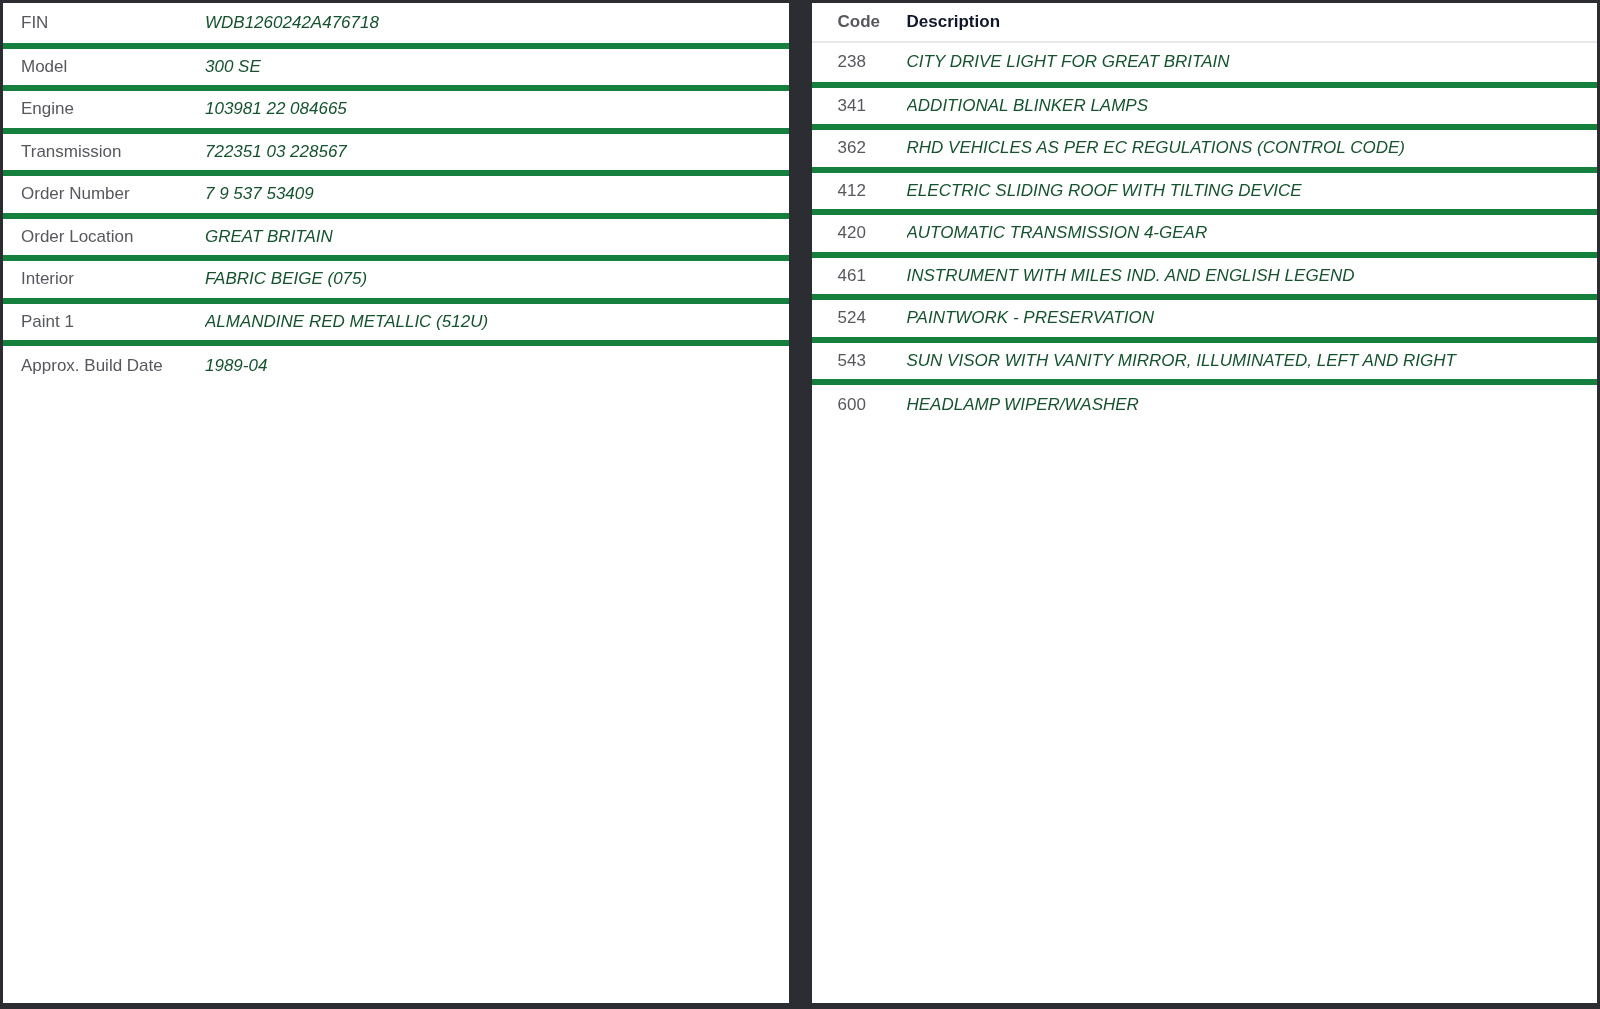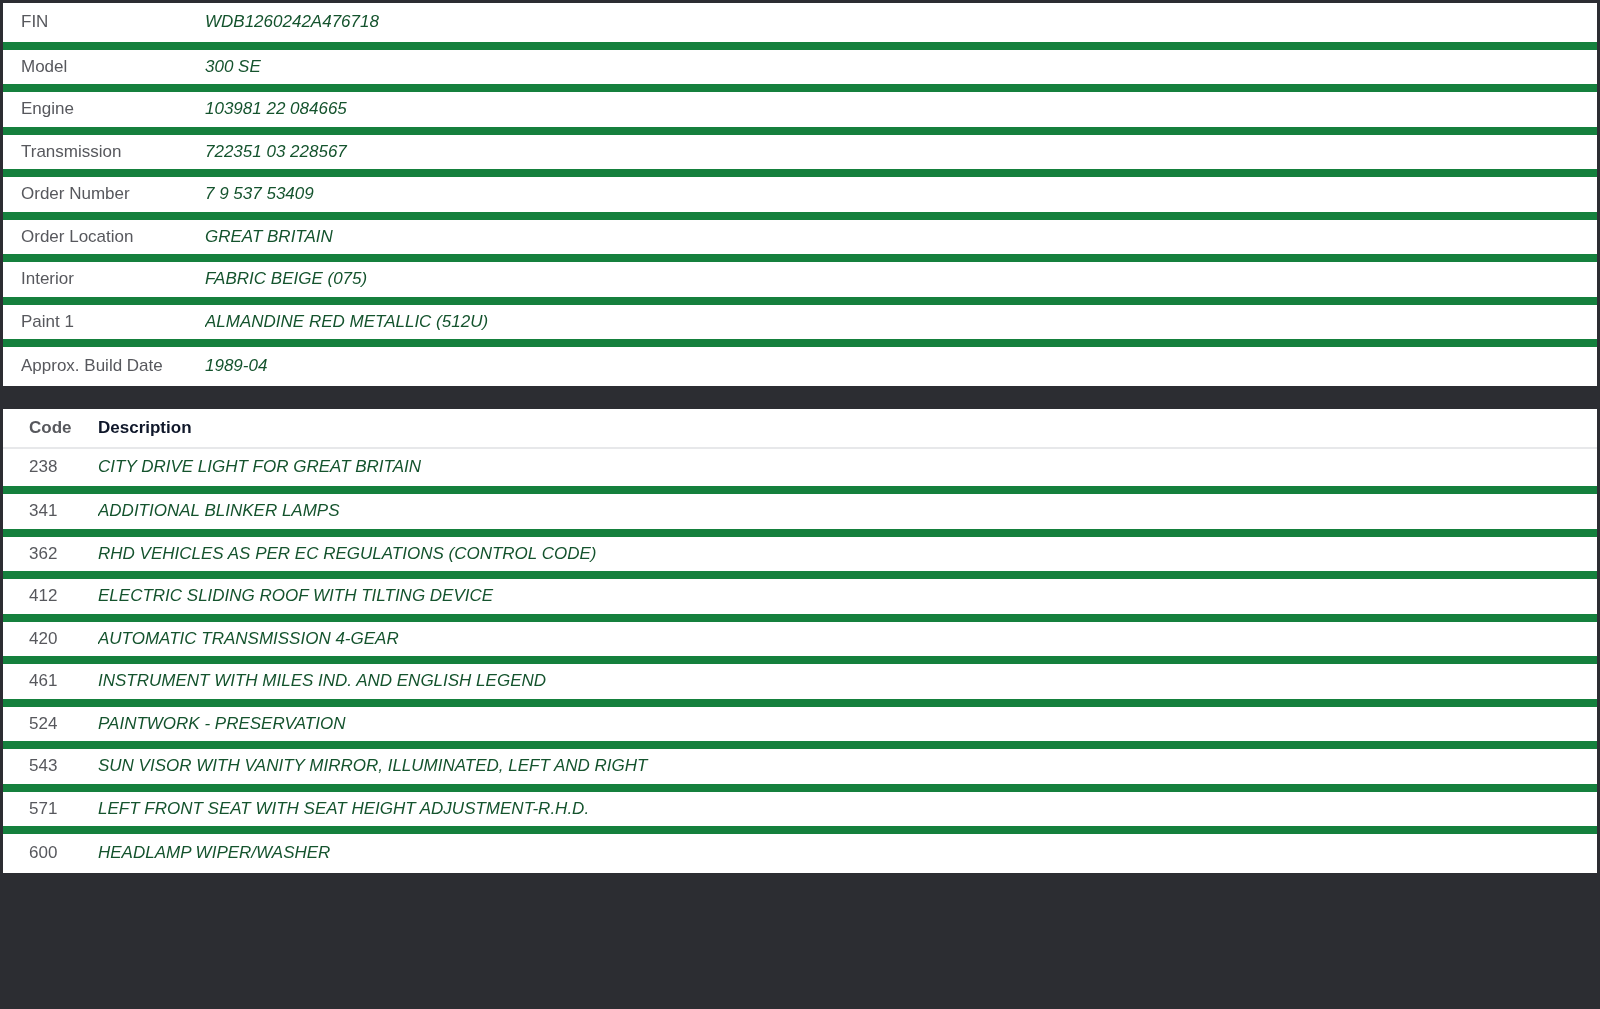--- a/index.html
+++ b/index.html
@@ -6,21 +6,21 @@
   html, body { margin: 0; padding: 0; }
   body {
     background: #2c2d32;
     font-family: "Liberation Sans", "DejaVu Sans", sans-serif;
   }
   .page {
     width: 1600px;
     height: 1009px;
     padding: 3px 3px 6px 3px;
     display: flex;
-    flex-direction: column;
+    flex-direction: row;
   }
   .divider {
     height: 23px;
     flex: 0 0 23px;
   }
   .card {
     background: #ffffff;
   }
   table {
     width: 100%;
@@ -59,21 +59,21 @@
   
   .t1 .value, .t2 .desc {
     color: #14532d;
     font-weight: 400;
     font-style: italic;
   }
 
   
   .t1 tbody tr + tr td,
   .t2 tbody tr + tr td {
-    border-top: 8px solid #15803d;
+    border-top: 6px solid #15803d;
     margin-left: 16px;
   }
 </style>
 </head>
 <body>
 
 <div class="page">
 
   <section class="card">
     <table class="t1">
@@ -155,24 +155,20 @@
         </tr>
         <tr>
           <td class="code">524</td>
           <td class="desc">PAINTWORK - PRESERVATION</td>
         </tr>
         <tr>
           <td class="code">543</td>
           <td class="desc">SUN VISOR WITH VANITY MIRROR, ILLUMINATED, LEFT AND RIGHT</td>
         </tr>
         <tr>
-          <td class="code">571</td>
-          <td class="desc">LEFT FRONT SEAT WITH SEAT HEIGHT ADJUSTMENT-R.H.D.</td>
-        </tr>
-        <tr>
           <td class="code">600</td>
           <td class="desc">HEADLAMP WIPER/WASHER</td>
         </tr>
       </tbody>
     </table>
   </section>
 
 </div>
 
 </body></html>

